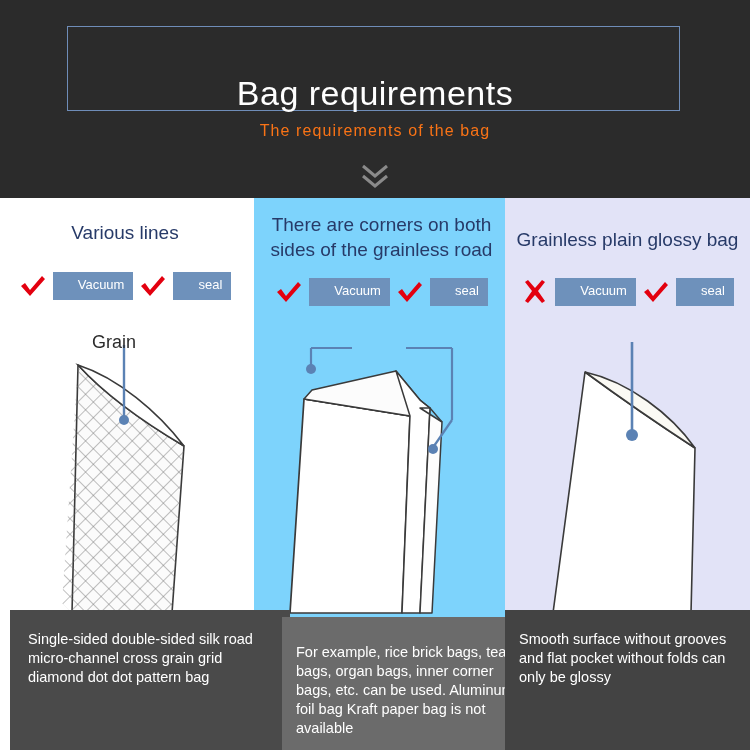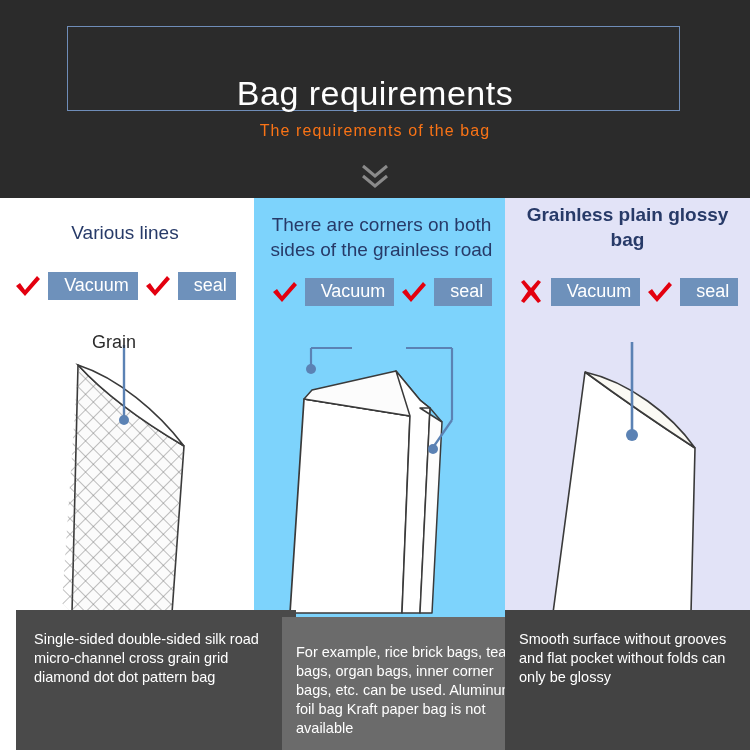--- a/index.html
+++ b/index.html
@@ -54,35 +54,35 @@
   .col-head{
     position:absolute;left:0;width:100%;top:22px;
     text-align:center;
     color:#273a68;
     font-size:19px;
     line-height:25px;
     padding:0 6px;
     box-sizing:border-box;
   }
   .col-2 .col-head{font-size:19px;top:14px;}
-  .col-3 .col-head{top:4px;font-weight:bold;}
+  .col-3 .col-head{top:29px;}
 
   
   .badges{
     position:absolute;top:74px;left:0;width:100%;
     display:flex;align-items:center;justify-content:center;gap:6px;
   }
   .col-2 .badges{top:80px;}
   .col-3 .badges{top:80px;}
   .mark{width:28px;height:26px;flex:0 0 auto;}
   .badge{
     background:#6e91bb;
     color:#ffffff;
-    font-size:18px;
-    padding:3px 9px 5px 16px;
+    font-size:13px;
+    padding:3px 9px 5px 25px;
     line-height:20px;
     white-space:nowrap;
   }
 
   
   .illus{position:absolute;left:0;top:110px;width:100%;height:320px;}
   .illus svg{display:block;}
 
   
   .anno{
@@ -95,21 +95,21 @@
 
   
   .caps{position:absolute;left:0;top:610px;width:750px;height:140px;}
   .cap{
     position:absolute;top:0;height:140px;
     color:#ffffff;
     font-size:14.5px;
     line-height:19px;
     box-sizing:border-box;
   }
-  .cap-1{left:16px;width:280px;background:#4a4a4a;padding:20px 14px 0 18px;}
+  .cap-1{left:10px;width:280px;background:#4a4a4a;padding:20px 14px 0 18px;}
   .cap-2{left:250px;width:255px;background:#6b6b6b;padding:26px 14px 0 14px;top:7px;height:133px;margin-left:32px;}
   .cap-3{left:505px;width:245px;background:#434343;padding:20px 12px 0 14px;}
 </style>
 </head>
 <body>
 
 <div class="page">
 
   <div class="header">
     <div class="title-box"></div>

